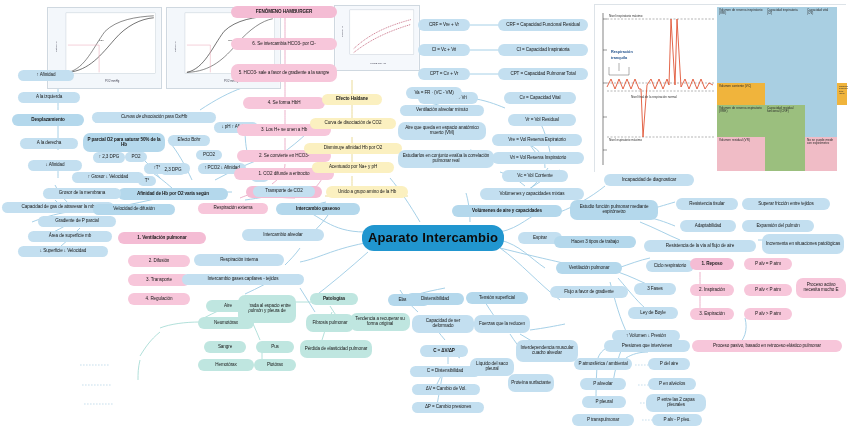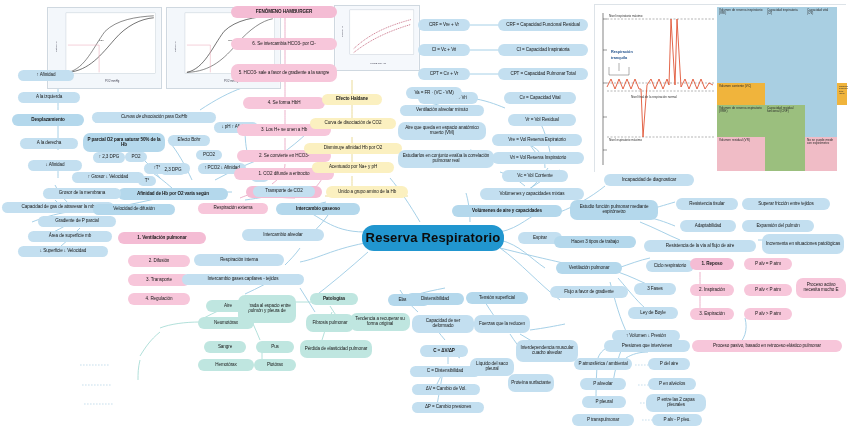--- a/index.html
+++ b/index.html
@@ -250,21 +250,21 @@
     <div class="band b-yellow" style="left:122px;top:78px;width:48px;height:22px;">Volumen corriente (VC)</div>
     <div class="band b-green" style="left:122px;top:100px;width:48px;height:32px;">Volumen de reserva espiratorio (VRE)</div>
     <div class="band b-pink" style="left:122px;top:132px;width:48px;height:34px;">Volumen residual (VR)</div>
     <div class="band b-blue" style="left:170px;top:2px;width:40px;height:98px;">Capacidad inspiratoria (CI)</div>
     <div class="band b-green" style="left:170px;top:100px;width:40px;height:66px;">Capacidad residual funcional (CRF)</div>
     <div class="band b-blue" style="left:210px;top:2px;width:32px;height:130px;">Capacidad vital (CV)</div>
     <div class="band b-pink" style="left:210px;top:132px;width:32px;height:34px;">No se puede medir con espirómetro</div>
     <div class="band b-yellow" style="left:242px;top:78px;width:10px;height:22px;font-size:2.2px;">Capacidad pulmonar total (CPT)</div>
   </div>
 
-  <div class="node center" style="left:362px;top:225px;width:142px;height:26px;font-size:13px;">Reserva Respiratorio</div>
+  <div class="node center" style="left:362px;top:225px;width:142px;height:26px;font-size:13px;">Aparato Intercambio</div>
 
   <div class="node blue" style="left:18px;top:70px;width:56px;height:11px;">↑ Afinidad</div>
   <div class="node blue" style="left:18px;top:92px;width:62px;height:11px;">A la izquierda</div>
   <div class="node blue2 bold" style="left:12px;top:114px;width:72px;height:12px;">Desplazamiento</div>
   <div class="node blue" style="left:20px;top:138px;width:58px;height:11px;">A la derecha</div>
   <div class="node blue" style="left:28px;top:160px;width:54px;height:11px;">↓ Afinidad</div>
 
   <div class="node blue ital" style="left:92px;top:112px;width:124px;height:11px;">Curvas de disociación para OxiHb</div>
   <div class="node blue2 bold" style="left:83px;top:133px;width:82px;height:19px;">P parcial O2 para saturar 50% de la Hb</div>
   <div class="node blue" style="left:168px;top:135px;width:42px;height:11px;">Efecto Bohr</div>

